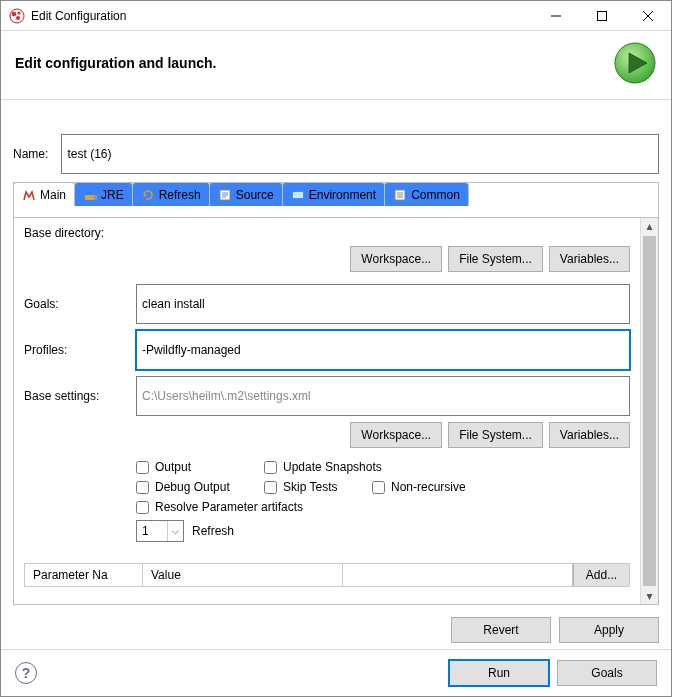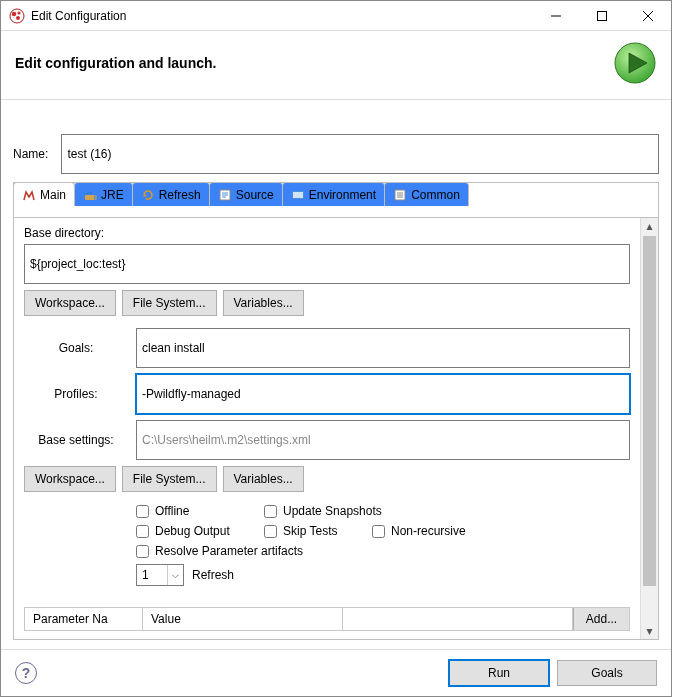--- a/index.html
+++ b/index.html
@@ -27,23 +27,23 @@
 .tab-body { flex: 1; display: flex; overflow: hidden; border-top: 1px solid #bfbfbf; margin-top: -1px; }
 .scroll-area { flex: 1; padding: 8px 10px; overflow: hidden; }
 .scrollbar { width: 18px; background: #f0f0f0; border-left: 1px solid #ddd; position: relative; }
 .scrollbar .thumb { position: absolute; left: 2px; right: 2px; top: 18px; height: 350px; background: #c2c2c2; border-radius: 0; }
 .scrollbar .arrow { position: absolute; left: 0; right: 0; height: 16px; display: flex; align-items: center; justify-content: center; color: #555; }
 .scrollbar .arrow.up { top: 0; }
 .scrollbar .arrow.down { bottom: 0; }
 .section-label { margin-bottom: 4px; display: block; }
 .btn { border: 1px solid #adadad; background: #e1e1e1; padding: 4px 10px; min-width: 80px; height: 26px; cursor: default; }
 .btn.primary { border: 1px solid #0078d7; outline: 1px solid #0078d7; }
-.btn-row-right { display: flex; gap: 6px; margin: 6px 0 12px 0; }
+.btn-row-right { display: flex; justify-content: flex-end; gap: 6px; margin: 6px 0 12px 0; }
 .form-grid { display: grid; grid-template-columns: 106px 1fr; gap: 6px 6px; align-items: center; }
-.form-grid .lbl { text-align: center; padding-right: 2px; }
+.form-grid .lbl { text-align: left; padding-right: 2px; }
 .checkbox-grid { margin-left: 112px; margin-top: 10px; }
 .chk-row { display: flex; gap: 18px; margin-bottom: 6px; align-items: center; }
 .chk { display: flex; align-items: center; gap: 6px; }
 .chk input { width: 13px; height: 13px; margin: 0; }
 .threads-row { margin-left: 112px; margin-top: 6px; display: flex; align-items: center; gap: 8px; }
 .spinner { border: 1px solid #7a7a7a; width: 48px; height: 22px; display: flex; align-items: center; }
 .spinner .val { flex: 1; padding: 0 5px; }
 .spinner .sp-btn { width: 16px; height: 100%; display: flex; align-items: center; justify-content: center; border-left: 1px solid #ccc; font-size: 9px; color: #555; }
 .param-table { display: flex; margin-top: 21px; border: 1px solid #c8c8c8; }
 .param-table .col { padding: 4px 8px; }
@@ -175,21 +175,20 @@
               </svg>
             </span>
           <span>Common</span>
         </div>
       </div>
 
       <div class="tab-body">
         <div class="scroll-area">
 
           <label class="section-label">Base directory:</label>
-          <input class="text-input" value="${project_loc:test}" style="">
           <div class="btn-row-right">
             <button class="btn">Workspace...</button>
             <button class="btn">File System...</button>
             <button class="btn">Variables...</button>
           </div>
 
           <div class="form-grid">
             <div class="lbl">Goals:</div>
             <input class="text-input" value="clean install" style="">
 
@@ -203,21 +202,21 @@
           <div class="btn-row-right">
             <button class="btn">Workspace...</button>
             <button class="btn">File System...</button>
             <button class="btn">Variables...</button>
           </div>
 
           <div class="checkbox-grid">
             <div class="chk-row">
               <label class="chk" style="width:110px">
                   <input type="checkbox" style="">
-                  <span>Offline</span>
+                  <span>Output</span>
                 </label>
               <label class="chk">
                   <input type="checkbox" style="">
                   <span>Update Snapshots</span>
                 </label>
             </div>
             <div class="chk-row">
               <label class="chk" style="width:110px">
                   <input type="checkbox" style="">
                   <span>Debug Output</span>

